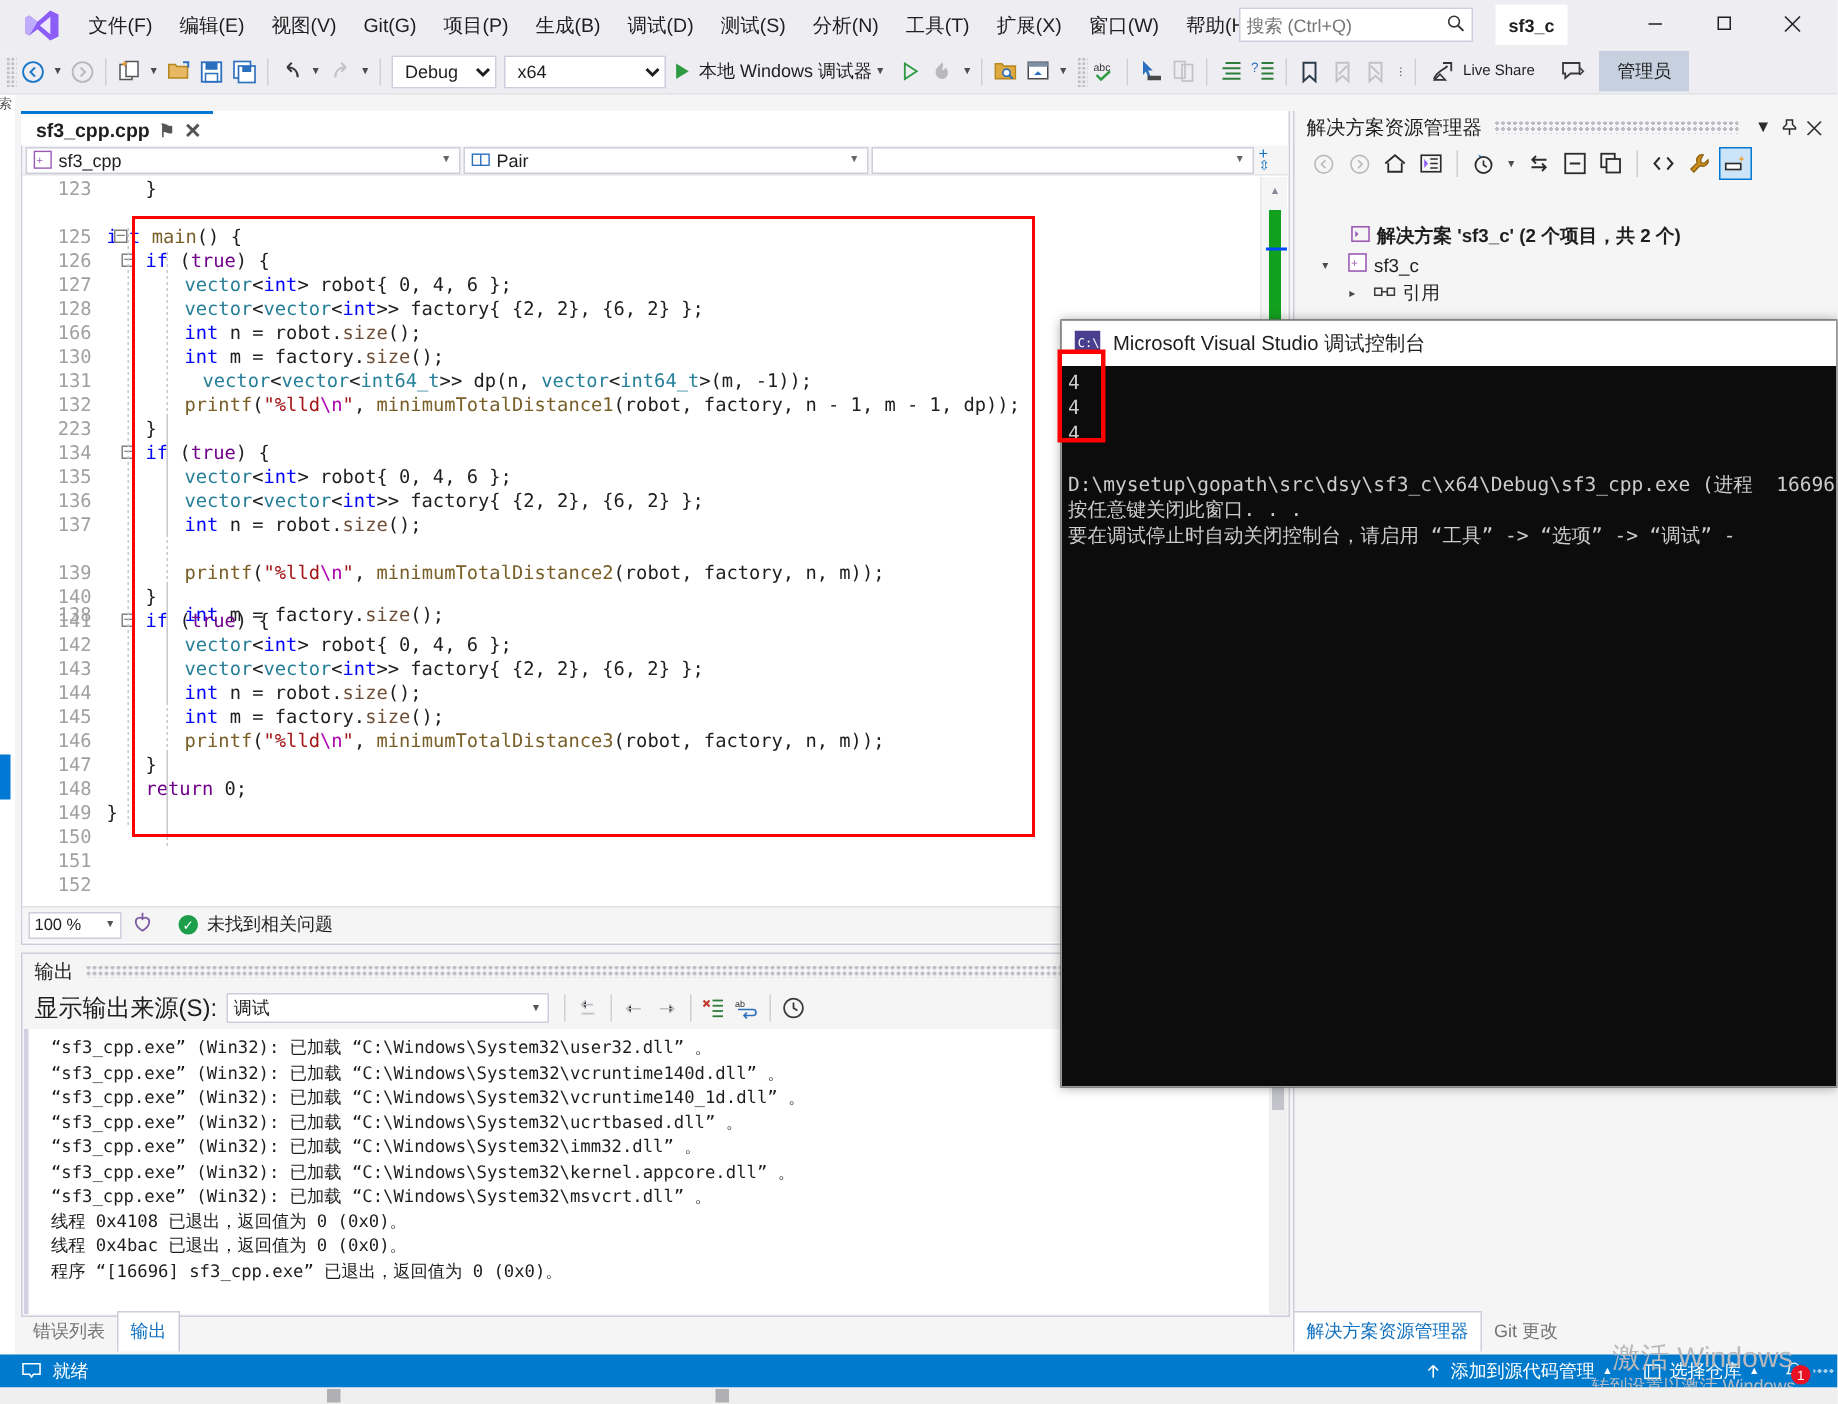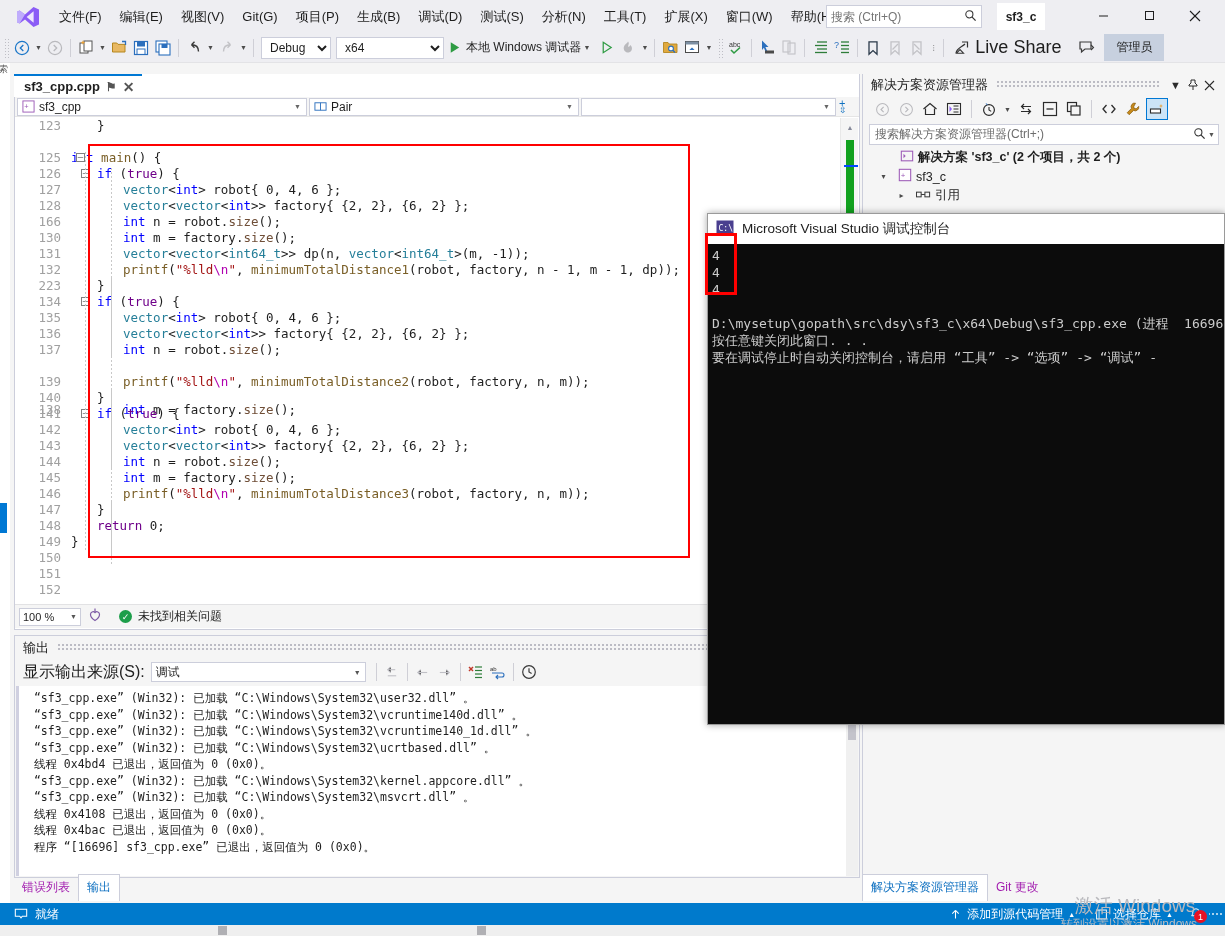--- a/index.html
+++ b/index.html
@@ -60,21 +60,21 @@
     height:22px; font-family:"Liberation Sans",sans-serif; font-size:12px;
     border:1px solid #cccedb; background:#fff; color:#1e1e1e; padding-left:4px;
     outline:none;
   }
   #sel-config { width:70px; margin-left:3px; }
   #sel-platform { width:108px; margin-left:5px; }
   #run-target {
     display:flex; align-items:center; height:22px; padding:0 3px; cursor:default; font-size:12px;
   }
   #liveshare {
-    display:flex; align-items:center; gap:5px; height:22px; padding:0 6px; font-size:18px; cursor:default;
+    display:flex; align-items:center; gap:5px; height:22px; padding:0 6px; font-size:10px; cursor:default;
   }
   #admin-chip {
     margin-left:7px; background:#c7d0df; color:#1e1e1e; font-size:12px;
     padding:5px 12px; cursor:default;
   }
 
   
   #editor-pane {
     position:absolute; left:14px; top:74px; width:846px; height:556px;
     background:#ffffff; border:1px solid #cccedb; border-top:none;
@@ -199,21 +199,21 @@
   .oline { white-space:pre; }
   #output-vsb {
     position:absolute; right:1px; top:50px; width:12px; height:190px; background:#f0f0f0;
   }
   #output-vsb .thumb { position:absolute; left:2px; top:2px; width:8px; height:52px; background:#c3c3cb; }
   #out-tabs {
     position:absolute; left:14px; top:878px; width:846px; height:23px;
     display:flex; align-items:flex-end; background:#f5f5f5;
   }
   .bottom-tab {
-    font-size:12px; padding:4px 8px 5px 8px; cursor:default; color:#a21caf;
+    font-size:12px; padding:4px 8px 5px 8px; cursor:default; color:#737373;
   }
   .bottom-tab.active { background:#fff; border:1px solid #cccedb; border-bottom:none; color:#0e70c0; }
 
   
   #solexp {
     position:absolute; left:862px; top:74px; width:363px; height:804px;
     background:#f5f5f5; border-left:1px solid #cccedb;
   }
   #solexp-header {
     position:absolute; left:0; top:0; width:363px; height:22px;
@@ -579,21 +579,21 @@
 
 <div id="change-bar-green"></div>
 <div id="code-surface">
     <div class="cl" style="top: 0px; position: absolute; left: 0px; right: 0px;"><span class="lno">123</span><span class="ctext" style="left: 82px;">}</span></div>
     <div class="cl" style="top: 32px; position: absolute; left: 0px; right: 0px;"><span class="lno">125</span><span class="ctext" style="left: 56px;"><span class="k">int</span> <span class="fn">main</span>() {</span></div>
     <div class="cl" style="top: 48px; position: absolute; left: 0px; right: 0px;"><span class="lno">126</span><span class="ctext" style="left: 82px;"><span class="k">if</span> (<span class="kw2">true</span>) {</span></div>
     <div class="cl" style="top: 64px; position: absolute; left: 0px; right: 0px;"><span class="lno">127</span><span class="ctext" style="left: 108px;"><span class="ty">vector</span>&lt;<span class="k">int</span>&gt; robot{ 0, 4, 6 };</span></div>
     <div class="cl" style="top: 80px; position: absolute; left: 0px; right: 0px;"><span class="lno">128</span><span class="ctext" style="left: 108px;"><span class="ty">vector</span>&lt;<span class="ty">vector</span>&lt;<span class="k">int</span>&gt;&gt; factory{ {2, 2}, {6, 2} };</span></div>
     <div class="cl" style="top: 96px; position: absolute; left: 0px; right: 0px;"><span class="lno">166</span><span class="ctext" style="left: 108px;"><span class="k">int</span> n = robot.<span class="mem">size</span>();</span></div>
     <div class="cl" style="top: 112px; position: absolute; left: 0px; right: 0px;"><span class="lno">130</span><span class="ctext" style="left: 108px;"><span class="k">int</span> m = factory.<span class="mem">size</span>();</span></div>
-    <div class="cl" style="top: 128px; position: absolute; left: 0px; right: 0px;"><span class="lno">131</span><span class="ctext" style="left: 108px;"><span class="ty">vector</span>&lt;<span class="ty">vector</span>&lt;<span class="ty">int64_t</span>&gt;&gt; dp(n, <span class="ty">vector</span>&lt;<span class="ty">int64_t</span>&gt;(m, -1));</span></div>
+    <div class="cl" style="top: 128px; position: absolute; left: 0px; right: 0px;"><span class="lno">131</span><span class="ctext" style="left: 120px;"><span class="ty">vector</span>&lt;<span class="ty">vector</span>&lt;<span class="ty">int64_t</span>&gt;&gt; dp(n, <span class="ty">vector</span>&lt;<span class="ty">int64_t</span>&gt;(m, -1));</span></div>
     <div class="cl" style="top: 144px; position: absolute; left: 0px; right: 0px; text-decoration: underline;"><span class="lno">132</span><span class="ctext" style="left: 108px;"><span class="fn">printf</span>(<span class="s">"%lld</span><span class="esc">\n</span><span class="s">"</span>, <span class="fn">minimumTotalDistance1</span>(robot, factory, n - 1, m - 1, dp));</span></div>
     <div class="cl" style="top: 160px; position: absolute; left: 0px; right: 0px;"><span class="lno">223</span><span class="ctext" style="left: 82px;">}</span></div>
     <div class="cl" style="top: 176px; position: absolute; left: 0px; right: 0px;"><span class="lno">134</span><span class="ctext" style="left: 82px;"><span class="k">if</span> (<span class="kw2">true</span>) {</span></div>
     <div class="cl" style="top: 192px; position: absolute; left: 0px; right: 0px;"><span class="lno">135</span><span class="ctext" style="left: 108px;"><span class="ty">vector</span>&lt;<span class="k">int</span>&gt; robot{ 0, 4, 6 };</span></div>
     <div class="cl" style="top: 208px; position: absolute; left: 0px; right: 0px;"><span class="lno">136</span><span class="ctext" style="left: 108px;"><span class="ty">vector</span>&lt;<span class="ty">vector</span>&lt;<span class="k">int</span>&gt;&gt; factory{ {2, 2}, {6, 2} };</span></div>
     <div class="cl" style="top: 224px; position: absolute; left: 0px; right: 0px;"><span class="lno">137</span><span class="ctext" style="left: 108px;"><span class="k">int</span> n = robot.<span class="mem">size</span>();</span></div>
     <div class="cl" style="top: 240px; position: absolute; left: 0px; right: 0px; margin-top: 44px;"><span class="lno">138</span><span class="ctext" style="left: 108px;"><span class="k">int</span> m = factory.<span class="mem">size</span>();</span></div>
     <div class="cl" style="top: 256px; position: absolute; left: 0px; right: 0px;"><span class="lno">139</span><span class="ctext" style="left: 108px;"><span class="fn">printf</span>(<span class="s">"%lld</span><span class="esc">\n</span><span class="s">"</span>, <span class="fn">minimumTotalDistance2</span>(robot, factory, n, m));</span></div>
     <div class="cl" style="top: 272px; position: absolute; left: 0px; right: 0px;"><span class="lno">140</span><span class="ctext" style="left: 82px;">}</span></div>
     <div class="cl" style="top: 288px; position: absolute; left: 0px; right: 0px;"><span class="lno">141</span><span class="ctext" style="left: 82px;"><span class="k">if</span> (<span class="kw2">true</span>) {</span></div>
@@ -709,21 +709,21 @@
           <circle cx="8" cy="8" r="6.3" fill="none" stroke="#3a3a3a" stroke-width="1.2"></circle>
           <path d="M8 4.3V8l2.6 1.6" fill="none" stroke="#3a3a3a" stroke-width="1.2"></path>
         </svg>
     </span>
   </div>
   <div id="output-text">
       <div class="oline"> “sf3_cpp.exe” (Win32): 已加载 “C:\Windows\System32\user32.dll” 。</div>
       <div class="oline"> “sf3_cpp.exe” (Win32): 已加载 “C:\Windows\System32\vcruntime140d.dll” 。</div>
       <div class="oline"> “sf3_cpp.exe” (Win32): 已加载 “C:\Windows\System32\vcruntime140_1d.dll” 。</div>
       <div class="oline"> “sf3_cpp.exe” (Win32): 已加载 “C:\Windows\System32\ucrtbased.dll” 。</div>
-      <div class="oline"> 线程 0x4bd4 已退出，返回值为 0 (0x0)。</div>
+      <div class="oline"> “sf3_cpp.exe” (Win32): 已加载 “C:\Windows\System32\imm32.dll” 。</div>
       <div class="oline"> “sf3_cpp.exe” (Win32): 已加载 “C:\Windows\System32\kernel.appcore.dll” 。</div>
       <div class="oline"> “sf3_cpp.exe” (Win32): 已加载 “C:\Windows\System32\msvcrt.dll” 。</div>
       <div class="oline"> 线程 0x4108 已退出，返回值为 0 (0x0)。</div>
       <div class="oline"> 线程 0x4bac 已退出，返回值为 0 (0x0)。</div>
       <div class="oline"> 程序 “[16696] sf3_cpp.exe” 已退出，返回值为 0 (0x0)。</div>
     </div>
   <div id="output-vsb">
     <div class="thumb"></div>
   </div>
 </div>
@@ -819,32 +819,20 @@
         </svg>
     </span>
     <span class="se-tb selected">
       <svg width="16" height="16" viewBox="0 0 16 16">
           <rect x="1.5" y="8" width="10" height="4" fill="#fff" stroke="#2b2b2b" stroke-width="1.1"></rect>
           <path d="M12 3l.6 1.4 1.4.6-1.4.6-.6 1.4-.6-1.4-1.4-.6 1.4-.6z" fill="#e8a33d"></path>
         </svg>
     </span>
   </div>
 
-  <div id="solexp-search">
-    <span>搜索解决方案资源管理器(Ctrl+;)</span>
-    <span style="margin-left:auto; display:flex; align-items:center; gap:2px">
-      <span>
-        <svg width="13" height="13" viewBox="0 0 16 16">
-            <circle cx="6.6" cy="6.6" r="4.4" fill="none" stroke="#333" stroke-width="1.3"></circle>
-            <line x1="10" y1="10" x2="14.3" y2="14.3" stroke="#333" stroke-width="1.6"></line>
-          </svg>
-      </span>
-      <span class="caret" style="font-size:7px;color:#555">▼</span>
-    </span>
-  </div>
 
   <div id="solexp-tree">
     <div class="tree-row" style="padding-left:14px">
       <span class="tw"></span>
       <span>
         <svg width="14" height="14" viewBox="0 0 16 16">
             <rect x="1.5" y="2.5" width="13" height="11" fill="none" stroke="#9b59b6" stroke-width="1.2"></rect>
             <path d="M4 5.5l2.5 2.5L4 10.5z" fill="#9b59b6"></path>
           </svg>
       </span>

